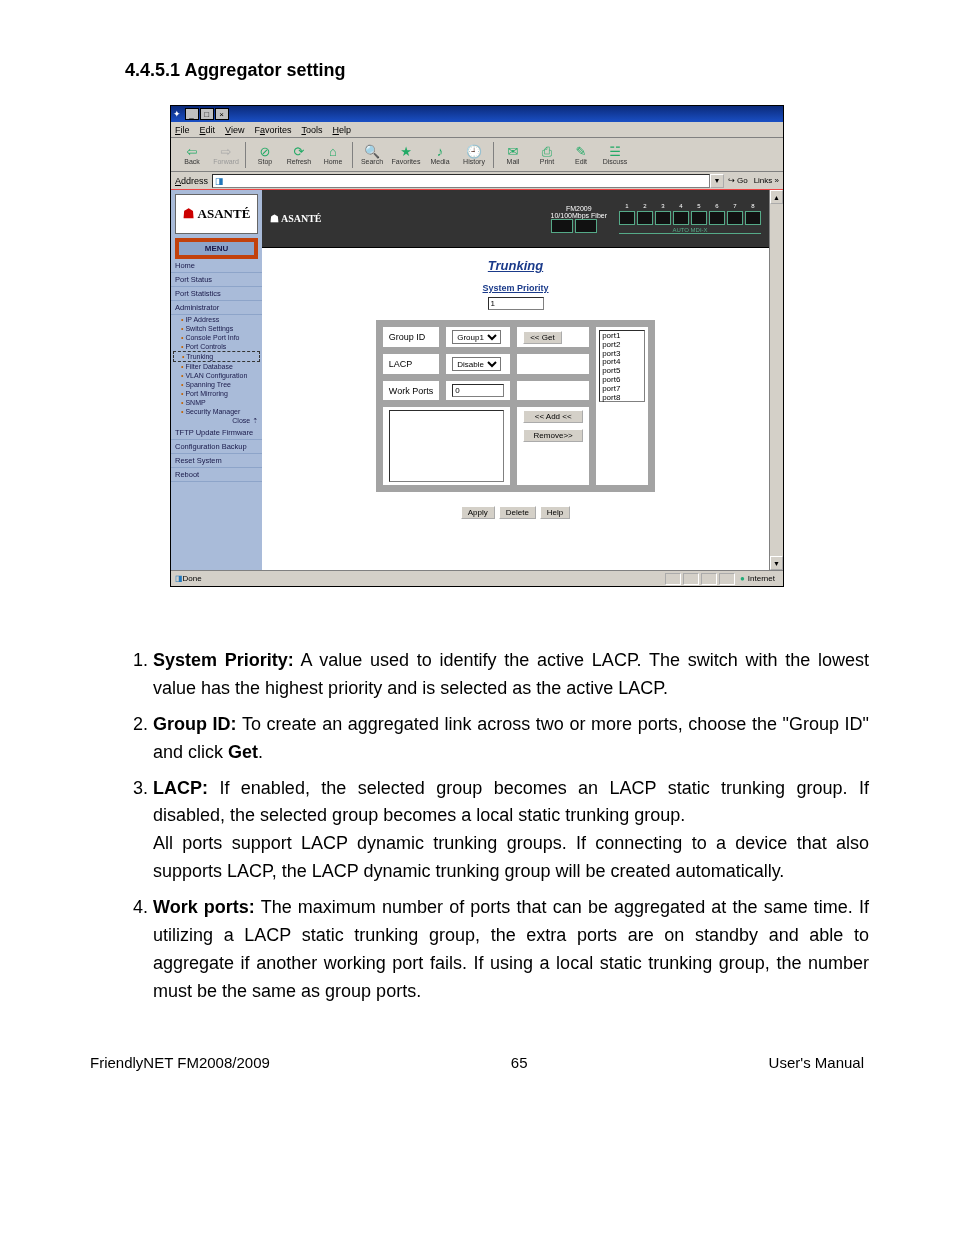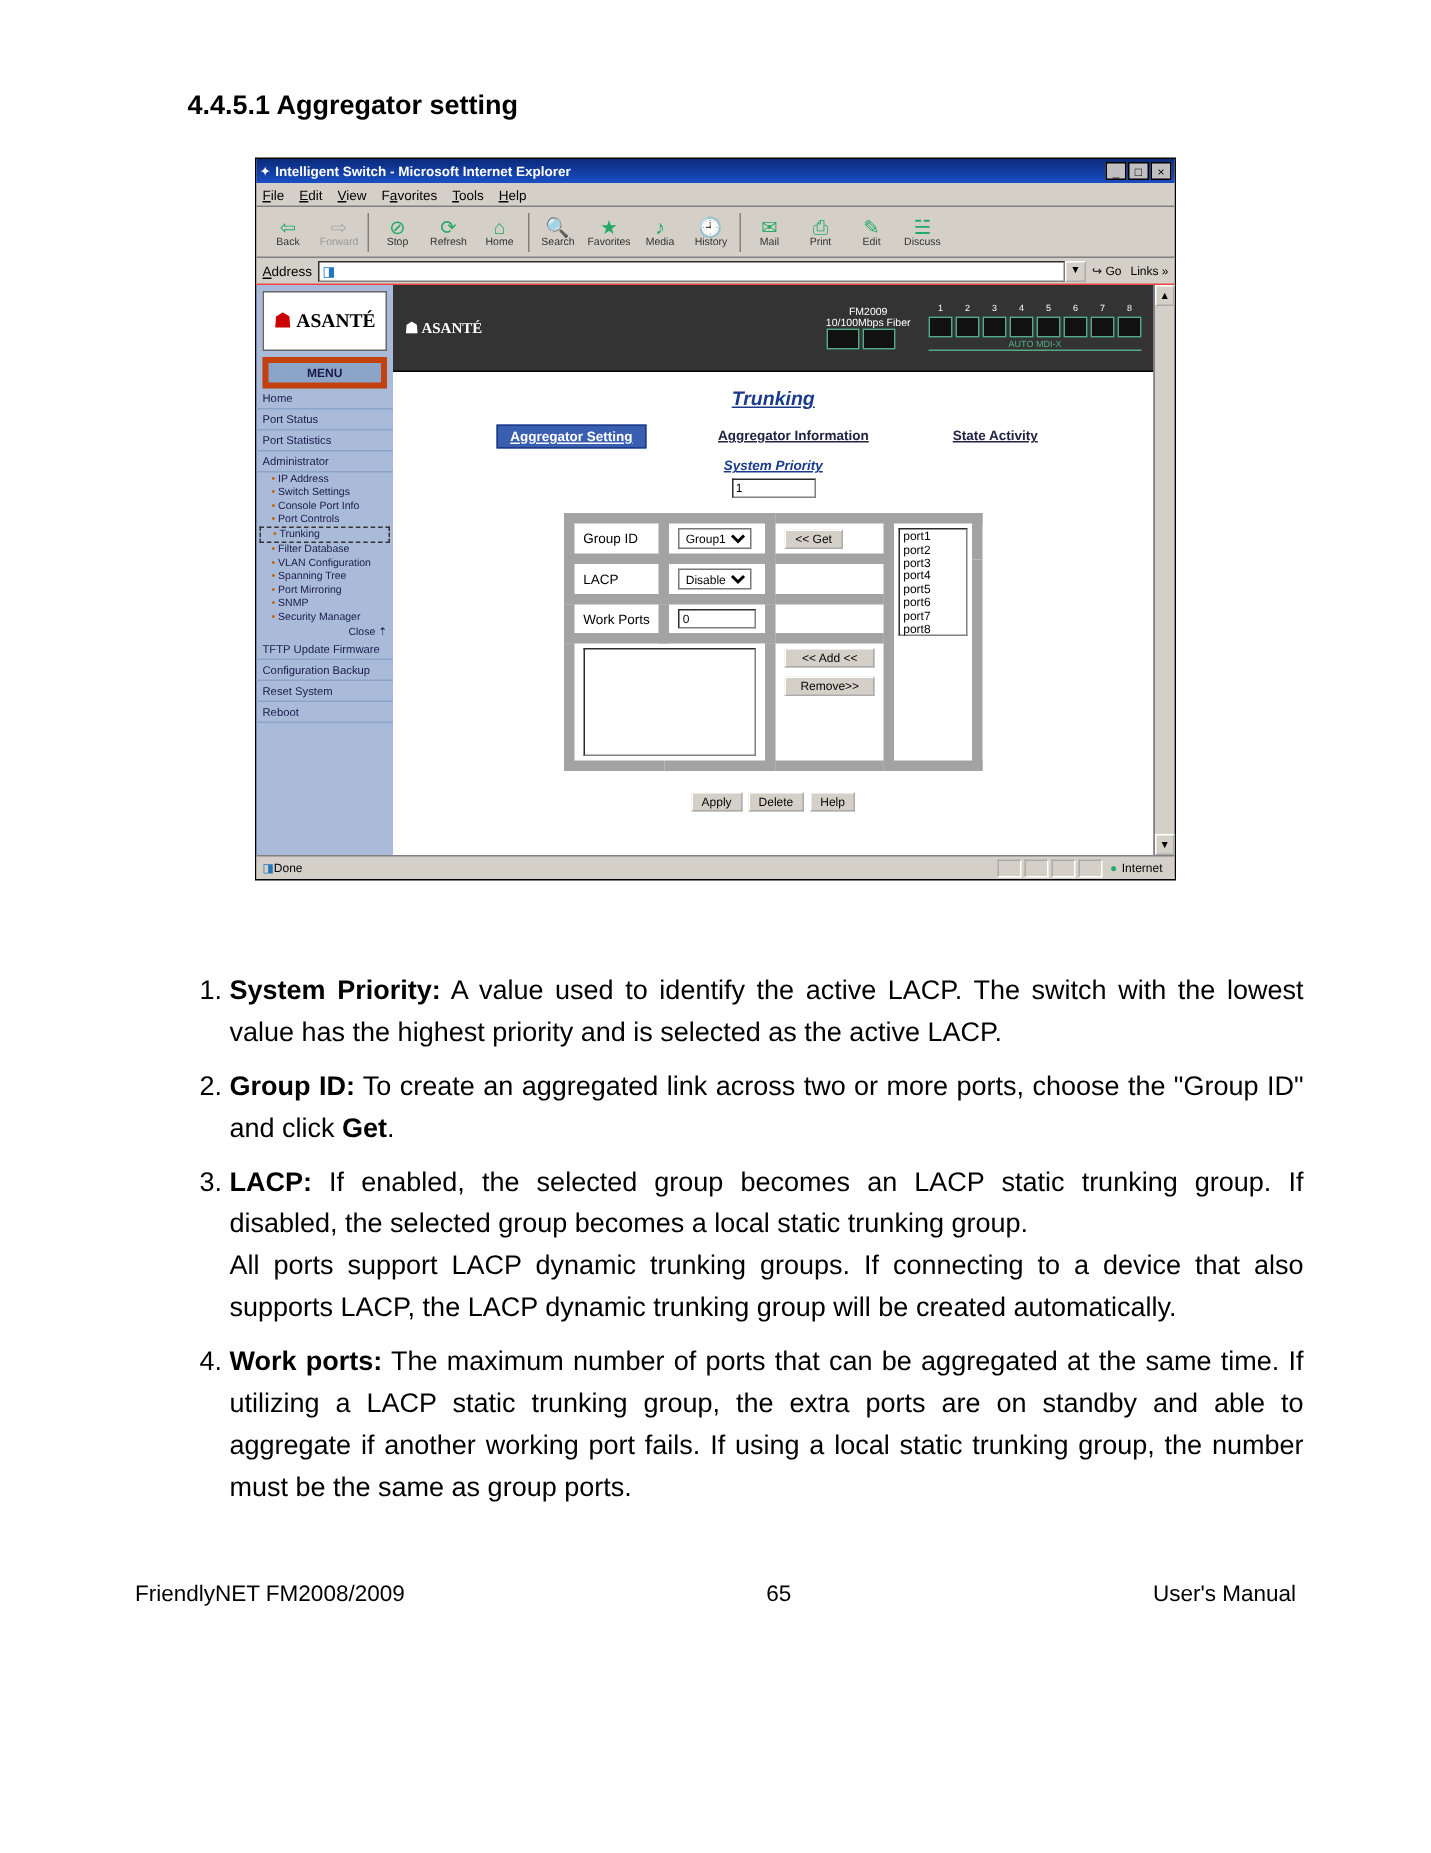--- a/index.html
+++ b/index.html
@@ -295,21 +295,20 @@
     display: flex;
     flex-direction: column;
     align-items: center;
     gap: 4px;
   }
   .sys-prio-label {
     color: #1a3a8a;
     font-size: 9px;
     font-weight: bold;
     text-decoration: underline;
-    font-style: italic;
   }
   .txt-input {
     font-size: 8px;
     height: 13px;
     border: 1px inset #808080;
     background: #fff;
     padding: 0 2px;
   }
   .form-table {
     border: 1px solid #bbb;
@@ -400,21 +399,20 @@
 <body>
 
 <div class="page">
 
   <div class="section-heading">4.4.5.1 Aggregator setting</div>
 
   <div class="screenshot">
 
     <div class="titlebar">
       <span class="ie-icon">✦</span>
-      <span class="title-text">Intelligent Switch - Microsoft Internet Explorer</span>
       <span class="winctl">_</span>
       <span class="winctl">□</span>
       <span class="winctl">×</span>
     </div>
 
     <div class="menubar">
       <span><u>F</u>ile</span>
       <span><u>E</u>dit</span>
       <span><u>V</u>iew</span>
       <span>F<u>a</u>vorites</span>
@@ -555,25 +553,20 @@
                 <div class="port-slot"></div>
                 <div class="port-slot"></div>
             </div>
             <div class="auto-mdix">AUTO MDI-X</div>
           </div>
         </div>
 
         <div class="main-body">
           <div class="trunking-title">Trunking</div>
 
-          <div class="tab-row">
-            <div class="tab">Aggregator Setting</div>
-            <div class="tab link">Aggregator Information</div>
-            <div class="tab link">State Activity</div>
-          </div>
 
           <div class="form-area">
             <div class="sys-prio-label">System Priority</div>
             <input class="txt-input" style="width: 56px;" value="1">
 
             <table class="form-table">
               <tbody>
                   <tr>
                 <td>Group ID</td>
                 <td>

